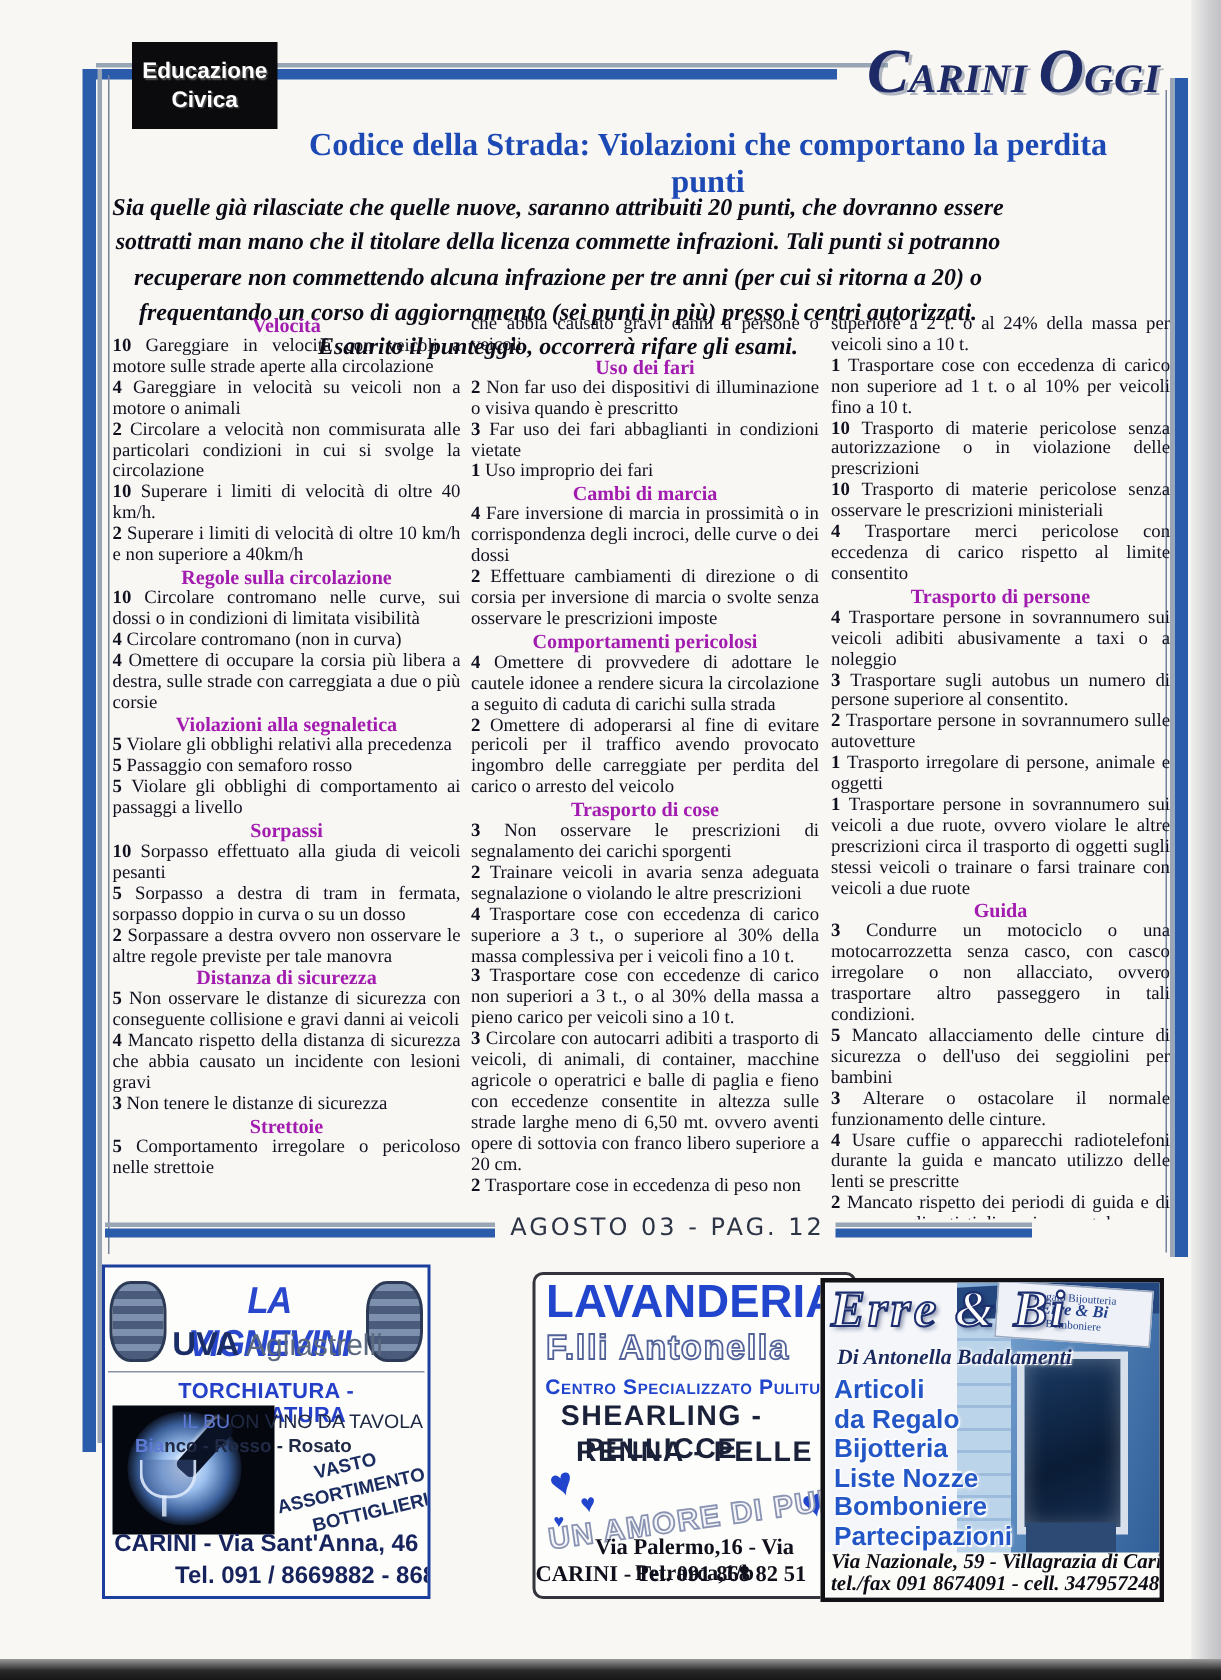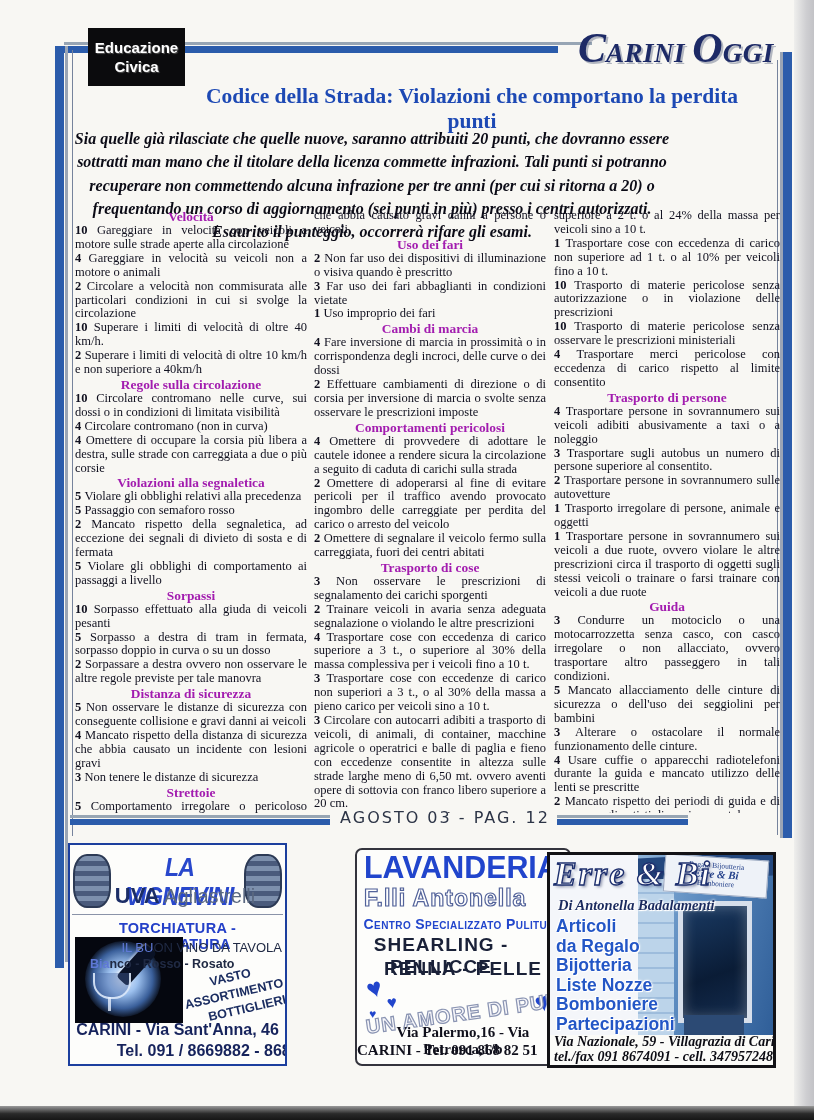--- a/index.html
+++ b/index.html
@@ -180,21 +180,20 @@
     <p><b>2 </b>Circolare a velocità non commisurata alle particolari condizioni in cui si svolge la circolazione</p>
     <p><b>10 </b>Superare i limiti di velocità di oltre 40 km/h.</p>
     <p><b>2 </b>Superare i limiti di velocità di oltre 10 km/h e non superiore a 40km/h</p>
     <p class="head">Regole sulla circolazione</p>
     <p><b>10 </b>Circolare contromano nelle curve, sui dossi o in condizioni di limitata visibilità</p>
     <p><b>4 </b>Circolare contromano (non in curva)</p>
     <p><b>4 </b>Omettere di occupare la corsia più libera a destra, sulle strade con carreggiata a due o più corsie</p>
     <p class="head">Violazioni alla segnaletica</p>
     <p><b>5 </b>Violare gli obblighi relativi alla precedenza</p>
     <p><b>5 </b>Passaggio con semaforo rosso</p>
-    <p><b>2 </b>Mancato rispetto della segnaletica, ad eccezione dei segnali di divieto di sosta e di fermata</p>
     <p><b>5 </b>Violare gli obblighi di comportamento ai passaggi a livello</p>
     <p class="head">Sorpassi</p>
     <p><b>10 </b>Sorpasso effettuato alla giuda di veicoli pesanti</p>
     <p><b>5 </b>Sorpasso a destra di tram in fermata, sorpasso doppio in curva o su un dosso</p>
     <p><b>2 </b>Sorpassare a destra ovvero non osservare le altre regole previste per tale manovra</p>
     <p class="head">Distanza di sicurezza</p>
     <p><b>5 </b>Non osservare le distanze di sicurezza con conseguente collisione e gravi danni ai veicoli</p>
     <p><b>4 </b>Mancato rispetto della distanza di sicurezza che abbia causato un incidente con lesioni gravi</p>
     <p><b>3 </b>Non tenere le distanze di sicurezza</p>
     <p class="head">Strettoie</p>
@@ -205,21 +204,20 @@
     <p class="head">Uso dei fari</p>
     <p><b>2 </b>Non far uso dei dispositivi di illuminazione o visiva quando è prescritto</p>
     <p><b>3 </b>Far uso dei fari abbaglianti in condizioni vietate</p>
     <p><b>1 </b>Uso improprio dei fari</p>
     <p class="head">Cambi di marcia</p>
     <p><b>4 </b>Fare inversione di marcia in prossimità o in corrispondenza degli incroci, delle curve o dei dossi</p>
     <p><b>2 </b>Effettuare cambiamenti di direzione o di corsia per inversione di marcia o svolte senza osservare le prescrizioni imposte</p>
     <p class="head">Comportamenti pericolosi</p>
     <p><b>4 </b>Omettere di provvedere di adottare le cautele idonee a rendere sicura la circolazione a seguito di caduta di carichi sulla strada</p>
     <p><b>2 </b>Omettere di adoperarsi al fine di evitare pericoli per il traffico avendo provocato ingombro delle carreggiate per perdita del carico o arresto del veicolo</p>
-    <p><b>2 </b>Omettere di segnalare il veicolo fermo sulla carreggiata, fuori dei centri abitati</p>
     <p class="head">Trasporto di cose</p>
     <p><b>3 </b>Non osservare le prescrizioni di segnalamento dei carichi sporgenti</p>
     <p><b>2 </b>Trainare veicoli in avaria senza adeguata segnalazione o violando le altre prescrizioni</p>
     <p><b>4 </b>Trasportare cose con eccedenza di carico superiore a 3 t., o superiore al 30% della massa complessiva per i veicoli fino a 10 t.</p>
     <p><b>3 </b>Trasportare cose con eccedenze di carico non superiori a 3 t., o al 30% della massa a pieno carico per veicoli sino a 10 t.</p>
     <p><b>3 </b>Circolare con autocarri adibiti a trasporto di veicoli, di animali, di container, macchine agricole o operatrici e balle di paglia e fieno con eccedenze consentite in altezza sulle strade larghe meno di 6,50 mt. ovvero aventi opere di sottovia con franco libero superiore a 20 cm.</p>
     <p><b>2 </b>Trasportare cose in eccedenza di peso non</p>
   </div>
 <div class="col col3">
     <p>superiore a 2 t. o al 24% della massa per veicoli sino a 10 t.</p>

